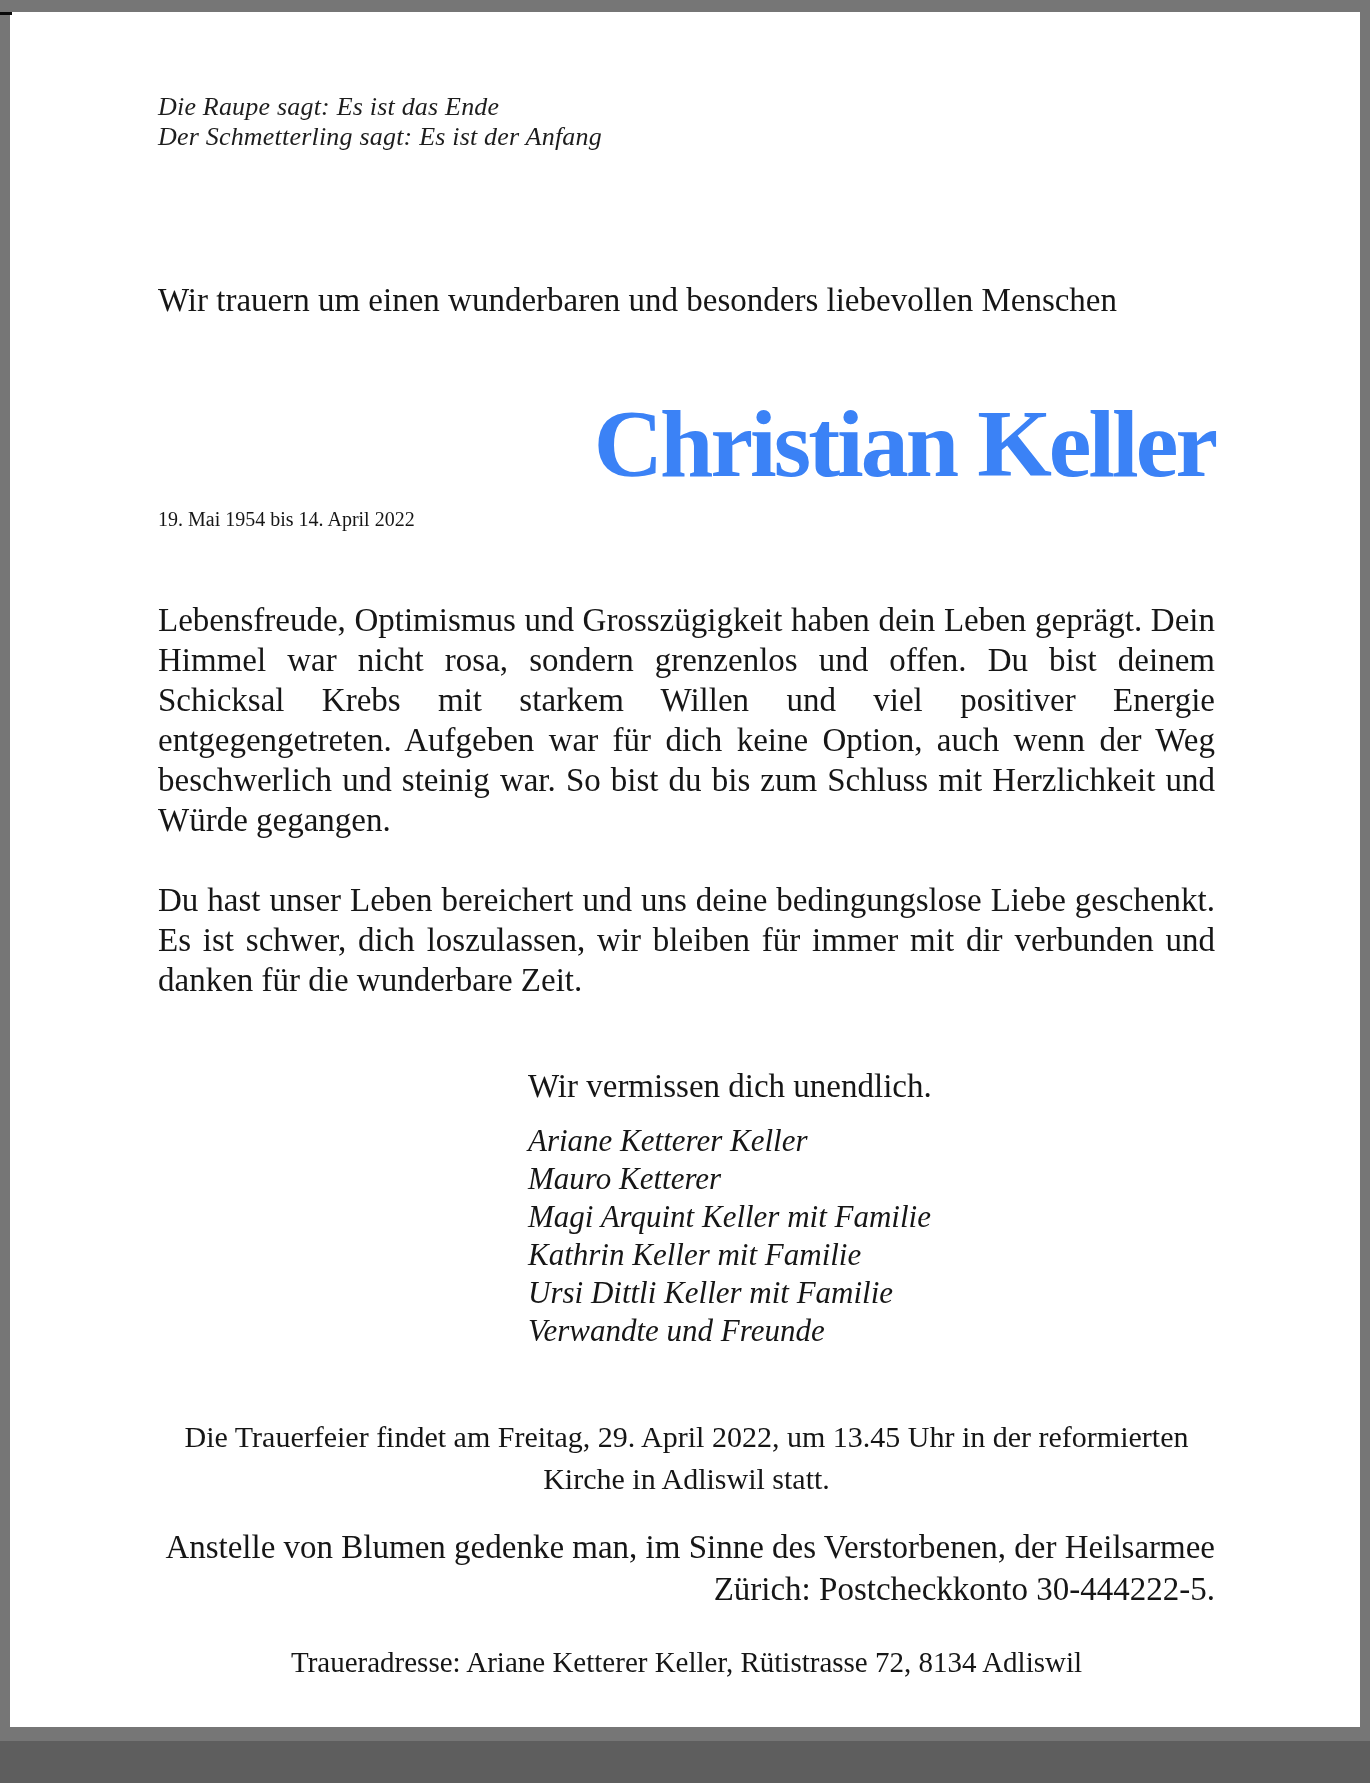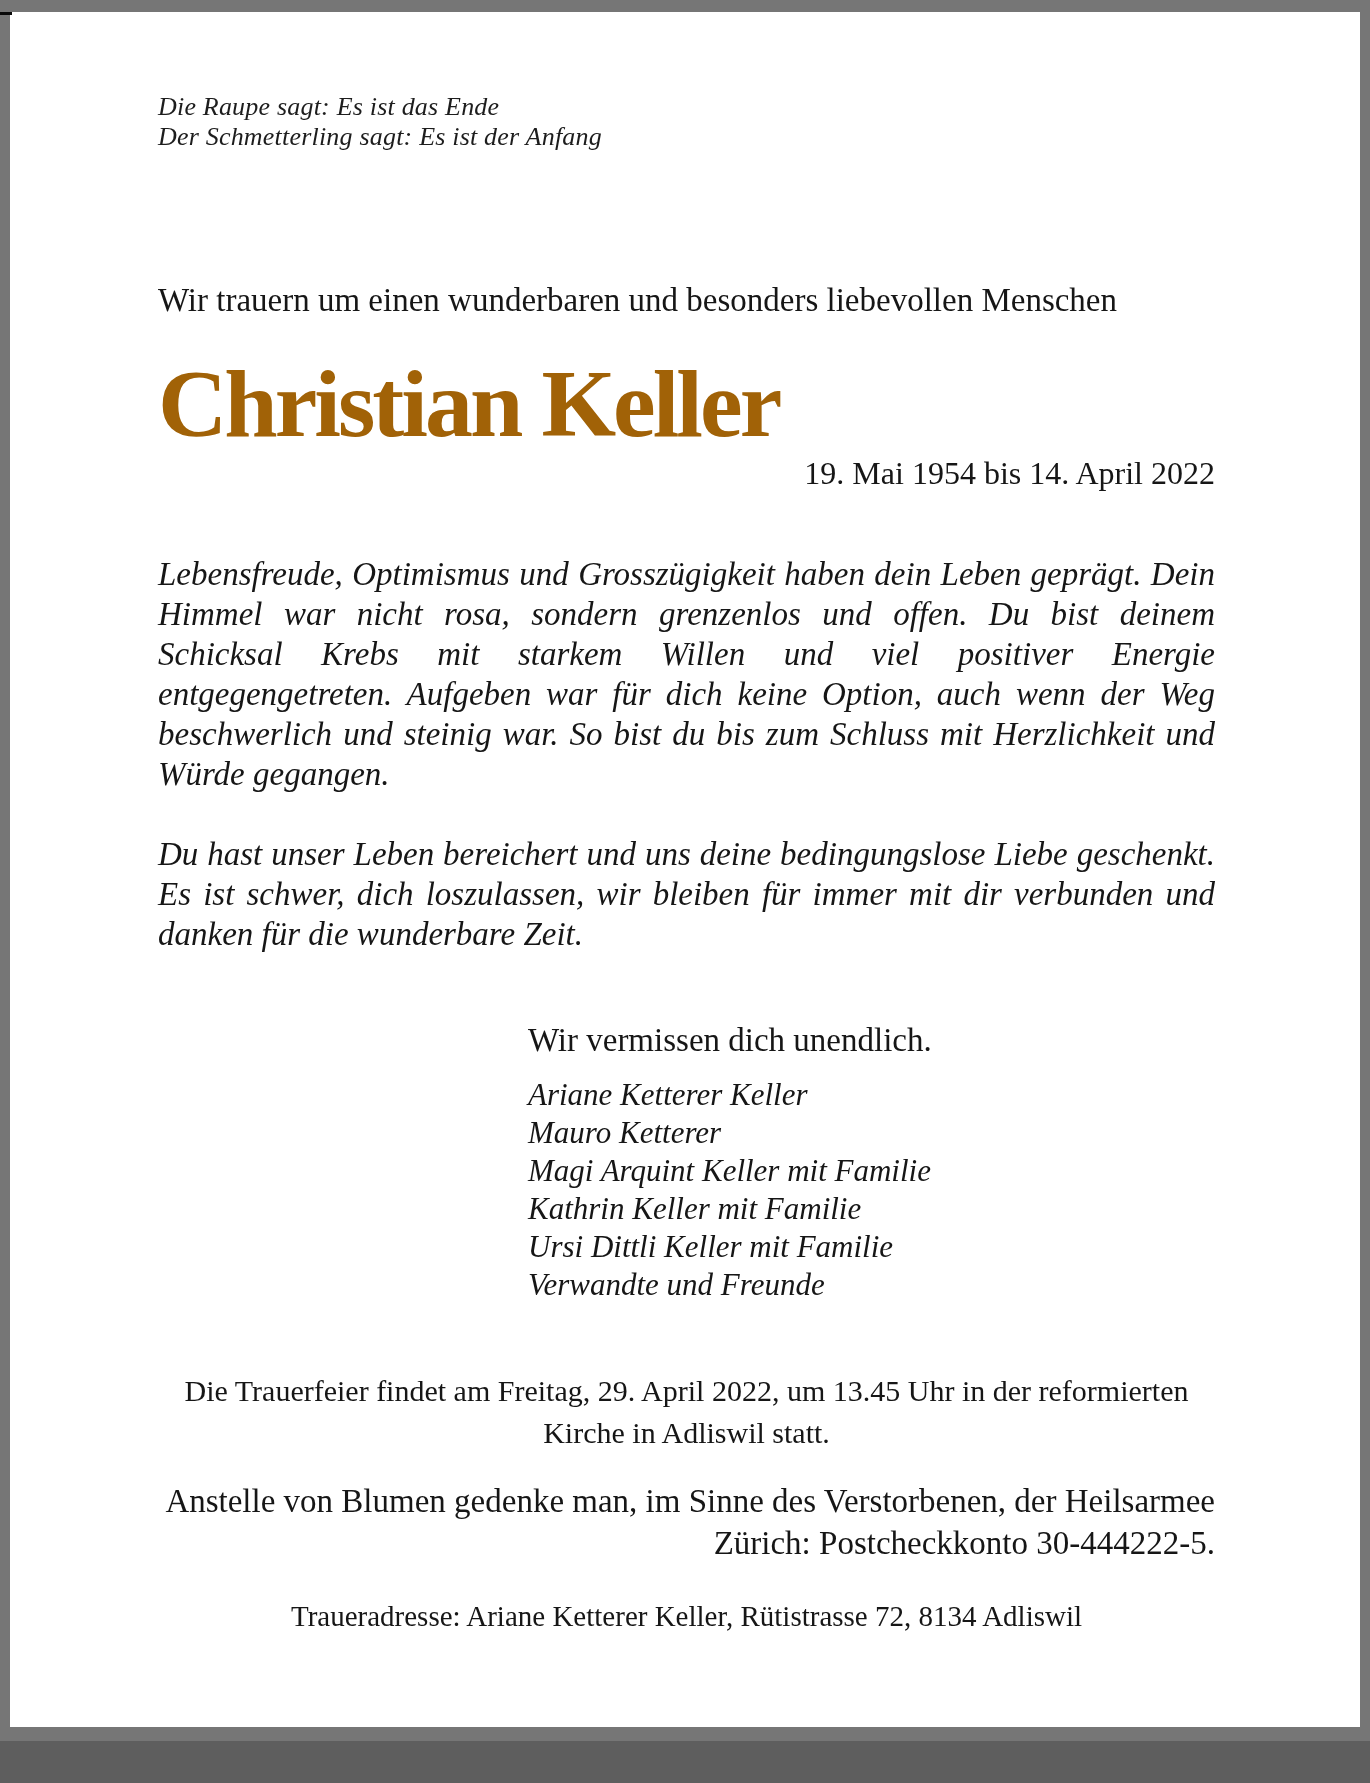--- a/index.html
+++ b/index.html
@@ -49,42 +49,41 @@
   
   .intro {
     margin-top: 128px;
     font-size: 33px;
     line-height: 41px;
     text-align: justify;
     text-align-last: left;
   }
   
   .deceased-name {
-    margin-top: 33px;
-    text-align: left;
+    margin-top: 73px;
+    text-align: right;
     font-size: 96px;
     line-height: 100px;
     font-weight: bold;
     letter-spacing: -3px;
-    color: #a16207;
+    color: #3b82f6;
     white-space: nowrap;
   }
   .life-dates {
-    margin-top: 0;
-    text-align: right;
-    font-size: 32px;
+    margin-top: 6px;
+    text-align: left;
+    font-size: 20px;
     line-height: 38px;
   }
   
   .tribute {
     font-size: 33px;
     line-height: 40px;
     text-align: justify;
     text-align-last: left;
-    font-style: italic;
   }
   .tribute-1 { margin-top: 62px; }
   .tribute-2 { margin-top: 40px; }
   
   .closing {
     margin-top: 66px;
     margin-left: 370px;
     font-size: 33px;
     line-height: 40px;
   }

